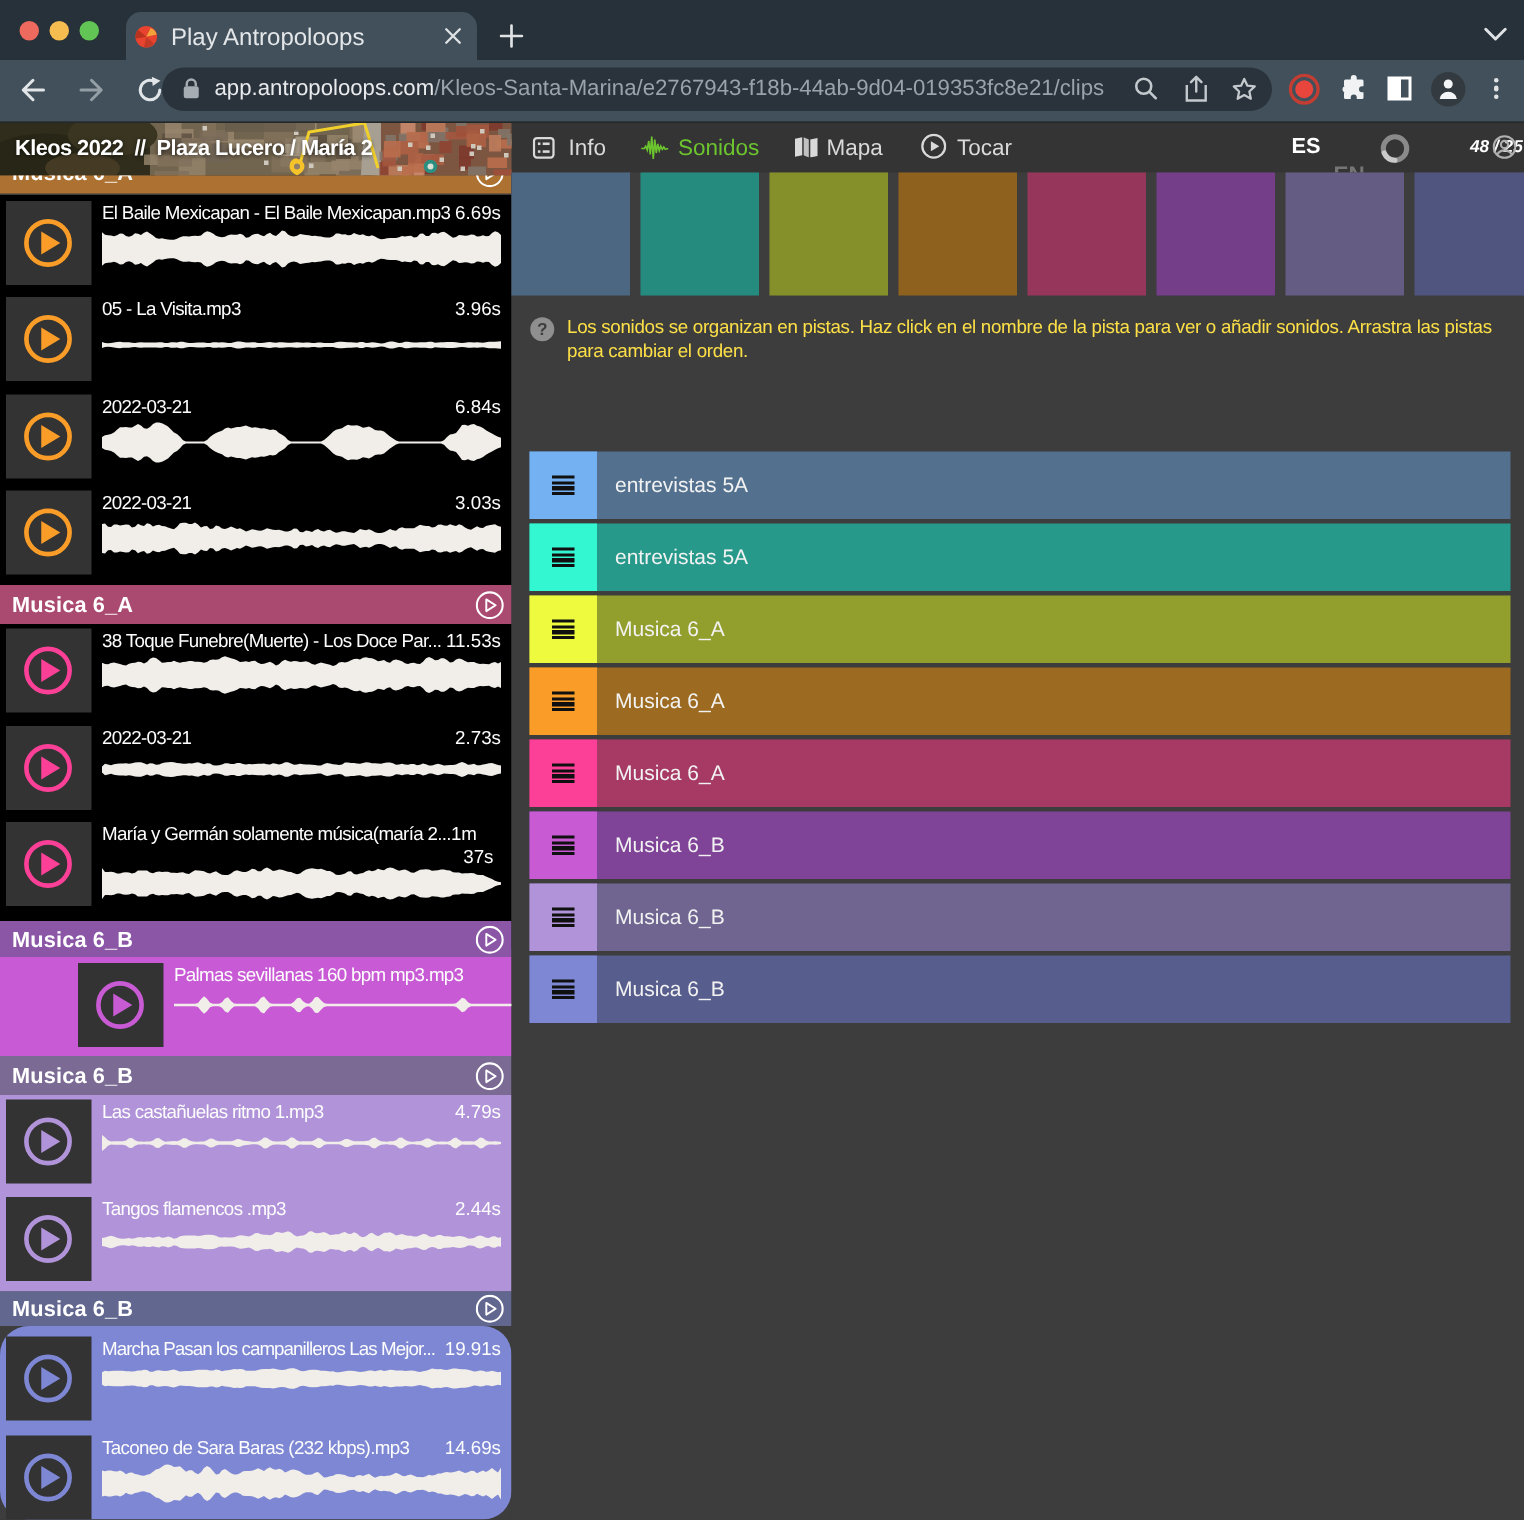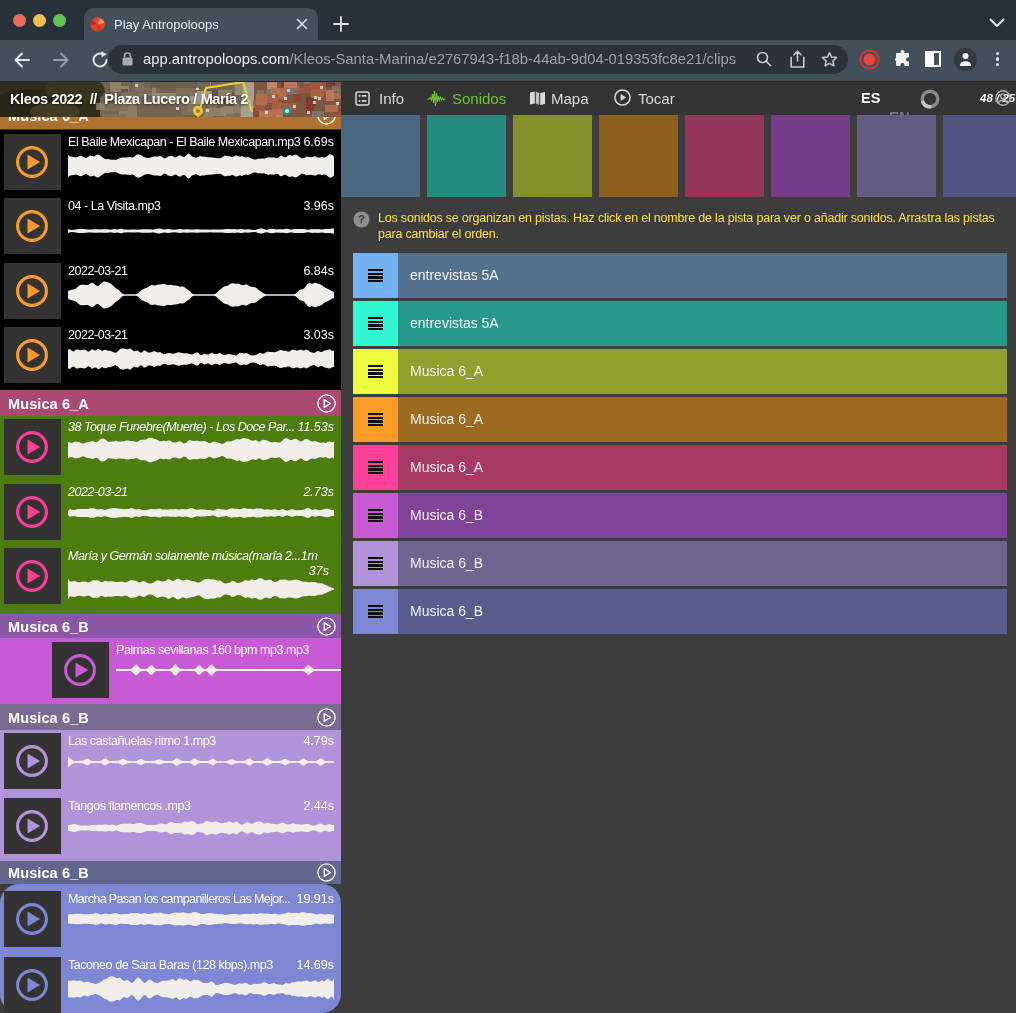--- a/index.html
+++ b/index.html
@@ -14,40 +14,40 @@
 .shead .t{position:absolute;left:8px;top:5.5px;font-size:14.5px;font-weight:700;color:#fff;letter-spacing:.1px;}
 .shead .pi{position:absolute;right:5.5px;top:3.5px;}
 .clip{position:absolute;left:0;width:341px;height:56px;}
 .sq{position:absolute;left:3.5px;top:0;width:57px;height:56px;background:#333;}
 .sq svg{position:absolute;left:11.5px;top:11px;}
 .cname{position:absolute;left:68px;top:1px;font-size:12.5px;letter-spacing:-0.45px;color:#fdfdfd;white-space:nowrap;}
 .cdur{position:absolute;right:7px;top:1px;font-size:12.5px;color:#fdfdfd;}
 .cwave{position:absolute;left:68px;}
 #main{left:341px;top:115px;width:675px;height:898px;background:#3d3d3d;}
 .tile{position:absolute;top:0;width:79px;height:82px;}
-.trow{position:absolute;left:12px;width:654px;height:45px;}
+.trow{position:absolute;left:12px;width:654px;height:45px;margin-top:48px;}
 .thandle{position:absolute;left:0;top:0;width:44.5px;height:45px;}
 .tbars{position:absolute;left:14.5px;top:16px;width:15px;height:13px;}
 .tbars div{height:2.3px;background:#101010;margin-bottom:1.4px;}
 .tlabel{position:absolute;left:57px;top:14px;font-size:14px;color:#f2f2f2;}
 .navtxt{font-size:15px;color:#d9d9d9;}
 </style></head><body>
 
 <div class="abs" id="tabbar"></div>
 <div class="abs" style="left:12.5px;top:13.5px;width:13px;height:13px;border-radius:50%;background:#ee6a5f;"></div>
 <div class="abs" style="left:32.5px;top:13.5px;width:13px;height:13px;border-radius:50%;background:#f5bd4f;"></div>
 <div class="abs" style="left:52.5px;top:13.5px;width:13px;height:13px;border-radius:50%;background:#61c454;"></div>
 <div class="abs" id="tab"></div>
 <svg class="abs" style="left:90px;top:17px;" width="15" height="15" viewBox="0 0 15 15">
 <circle cx="7.5" cy="7.5" r="7.2" fill="#e8432e"></circle>
 <path d="M7.5,7.5 L14.5,6 A7.2,7.2 0 0 0 10.5,1.6 Z" fill="#f2a33c"></path>
 <path d="M7.5,7.5 L2,2.8 A7.2,7.2 0 0 0 0.5,8.6 Z" fill="#b7321f"></path>
 <path d="M7.5,7.5 L6,14.4 A7.2,7.2 0 0 0 12.5,12 Z" fill="#c23a26"></path>
 </svg>
-<div class="abs" style="left:114px;top:17px;font-size:13px;color:#e4e7e9;">Play Antropoloops</div>
+<div class="abs" style="left:114px;top:17px;font-size:16px;color:#e4e7e9;">Play Antropoloops</div>
 <svg class="abs" style="left:296px;top:18px;" width="12" height="12" viewBox="0 0 12 12">
     <path d="M1.5,1.5 L10.5,10.5 M10.5,1.5 L1.5,10.5" stroke="#dfe2e4" stroke-width="1.6" stroke-linecap="round"></path>
   </svg>
 <svg class="abs" style="left:333px;top:16px;" width="16" height="16" viewBox="0 0 16 16">
     <path d="M8,1 V15 M1,8 H15" stroke="#dfe2e4" stroke-width="1.8" stroke-linecap="round"></path>
   </svg>
 <svg class="abs" style="left:989px;top:18px;" width="16" height="10" viewBox="0 0 16 10">
     <path d="M1.5,1.5 L8,8 L14.5,1.5" fill="none" stroke="#dfe2e4" stroke-width="2" stroke-linecap="round" stroke-linejoin="round"></path>
   </svg>
 <div class="abs" id="toolbar"></div>
@@ -273,21 +273,21 @@
             <polygon points="0,3.8 2,5.5 4,5.8 6,6.0 8,6.5 10,5.8 12,4.7 14,4.9 16,6.3 18,6.9 20,6.1 22,4.5 24,4.8 26,5.6 28,4.1 30,3.4 32,4.6 34,6.0 36,7.6 38,8.2 40,7.9 42,8.4 44,8.7 46,8.8 48,8.8 50,8.1 52,7.1 54,6.5 56,6.5 58,6.6 60,6.3 62,6.1 64,6.4 66,6.0 68,4.1 70,3.2 72,3.7 74,4.7 76,6.1 78,6.8 80,7.1 82,6.8 84,5.9 86,5.4 88,5.5 90,5.5 92,4.9 94,5.5 96,7.5 98,7.1 100,5.6 102,5.0 104,4.8 106,5.9 108,6.5 110,5.0 112,4.2 114,5.6 116,6.3 118,4.7 120,2.6 122,3.2 124,5.4 126,6.3 128,6.7 130,6.1 132,5.0 134,5.4 136,5.6 138,5.9 140,6.3 142,6.2 144,6.5 146,6.7 148,7.1 150,7.3 152,7.3 154,6.5 156,4.7 158,4.7 160,5.3 162,5.2 164,5.9 166,5.6 168,4.3 170,5.1 172,5.7 174,5.1 176,6.1 178,6.5 180,5.9 182,6.7 184,7.8 186,8.5 188,8.4 190,7.8 192,7.7 194,7.6 196,7.7 198,7.1 200,6.3 202,6.6 204,6.4 206,6.2 208,7.3 210,7.0 212,4.9 214,4.7 216,6.3 218,6.3 220,4.4 222,4.1 224,4.8 226,3.9 228,3.5 230,4.7 232,6.2 234,7.5 236,7.0 238,5.7 240,5.8 242,6.2 244,6.0 246,5.4 248,5.5 250,6.7 252,6.5 254,5.8 256,6.5 258,6.3 260,4.4 262,3.2 264,3.8 266,5.6 266,24.4 264,26.2 262,26.8 260,25.6 258,23.7 256,23.5 254,24.2 252,23.5 250,23.3 248,24.5 246,24.6 244,24.0 242,23.8 240,24.2 238,24.3 236,23.0 234,22.5 232,23.8 230,25.3 228,26.5 226,26.1 224,25.2 222,25.9 220,25.6 218,23.7 216,23.7 214,25.3 212,25.1 210,23.0 208,22.7 206,23.8 204,23.6 202,23.4 200,23.7 198,22.9 196,22.3 194,22.4 192,22.3 190,22.2 188,21.6 186,21.5 184,22.2 182,23.3 180,24.1 178,23.5 176,23.9 174,24.9 172,24.3 170,24.9 168,25.7 166,24.4 164,24.1 162,24.8 160,24.7 158,25.3 156,25.3 154,23.5 152,22.7 150,22.7 148,22.9 146,23.3 144,23.5 142,23.8 140,23.7 138,24.1 136,24.4 134,24.6 132,25.0 130,23.9 128,23.3 126,23.7 124,24.6 122,26.8 120,27.4 118,25.3 116,23.7 114,24.4 112,25.8 110,25.0 108,23.5 106,24.1 104,25.2 102,25.0 100,24.4 98,22.9 96,22.5 94,24.5 92,25.1 90,24.5 88,24.5 86,24.6 84,24.1 82,23.2 80,22.9 78,23.2 76,23.9 74,25.3 72,26.3 70,26.8 68,25.9 66,24.0 64,23.6 62,23.9 60,23.7 58,23.4 56,23.5 54,23.5 52,22.9 50,21.9 48,21.2 46,21.2 44,21.3 42,21.6 40,22.1 38,21.8 36,22.4 34,24.0 32,25.4 30,26.6 28,25.9 26,24.4 24,25.2 22,25.5 20,23.9 18,23.1 16,23.7 14,25.1 12,25.3 10,24.2 8,23.5 6,24.0 4,24.2 2,24.5 0,26.2" fill="#f1eee9"></polygon>
           </svg></div>
       </div>
 <div class="clip" style="top:68.5px;">
         <div class="sq">
           <svg width="34" height="34" viewBox="0 0 34 34">
             <circle cx="17" cy="17" r="14.4" fill="none" stroke="#f99d28" stroke-width="3.1"></circle>
             <polygon points="12.5,9.4 25.2,17 12.5,24.6" fill="#f99d28"></polygon>
           </svg>
         </div>
-        <div class="cname">04 - La Visita.mp3</div>
+        <div class="cname">05 - La Visita.mp3</div>
         <div class="cdur">3.96s</div>
         <div class="cwave" style="top:24px;"><svg width="266" height="10" viewBox="0 0 266 10">
             <polygon points="0,3.0 2,3.7 4,3.9 6,3.7 8,3.4 10,3.0 12,2.9 14,3.1 16,3.1 18,3.2 20,3.5 22,3.6 24,3.4 26,3.2 28,3.3 30,3.3 32,3.4 34,3.3 36,3.3 38,3.2 40,3.2 42,3.7 44,3.6 46,3.1 48,3.2 50,3.4 52,2.8 54,2.8 56,3.4 58,3.6 60,3.7 62,3.5 64,3.4 66,3.4 68,3.4 70,3.7 72,3.6 74,3.2 76,3.2 78,3.3 80,3.2 82,3.3 84,3.6 86,3.6 88,3.1 90,2.6 92,2.6 94,3.0 96,3.4 98,3.3 100,3.1 102,3.2 104,3.6 106,3.7 108,3.5 110,3.2 112,3.0 114,3.3 116,3.5 118,3.2 120,3.2 122,3.4 124,3.5 126,3.5 128,3.3 130,3.2 132,3.4 134,3.5 136,3.4 138,3.4 140,3.6 142,3.7 144,3.4 146,3.4 148,3.6 150,3.6 152,3.6 154,3.6 156,3.2 158,2.9 160,2.9 162,3.0 164,3.2 166,3.1 168,3.3 170,3.5 172,3.0 174,3.0 176,3.6 178,3.5 180,3.2 182,3.4 184,3.7 186,4.0 188,3.8 190,3.1 192,2.6 194,2.6 196,3.2 198,3.7 200,3.5 202,2.9 204,2.8 206,3.1 208,3.4 210,3.3 212,3.2 214,3.2 216,3.2 218,2.8 220,2.9 222,3.5 224,3.4 226,3.1 228,3.1 230,3.0 232,3.0 234,3.0 236,3.1 238,3.5 240,3.7 242,3.5 244,3.1 246,3.2 248,3.3 250,3.1 252,3.3 254,3.5 256,3.2 258,2.8 260,2.9 262,2.9 264,2.6 266,2.5 266,7.5 264,7.4 262,7.1 260,7.1 258,7.2 256,6.8 254,6.5 252,6.7 250,6.9 248,6.7 246,6.8 244,6.9 242,6.5 240,6.3 238,6.5 236,6.9 234,7.0 232,7.0 230,7.0 228,6.9 226,6.9 224,6.6 222,6.5 220,7.1 218,7.2 216,6.8 214,6.8 212,6.8 210,6.7 208,6.6 206,6.9 204,7.2 202,7.1 200,6.5 198,6.3 196,6.8 194,7.4 192,7.4 190,6.9 188,6.2 186,6.0 184,6.3 182,6.6 180,6.8 178,6.5 176,6.4 174,7.0 172,7.0 170,6.5 168,6.7 166,6.9 164,6.8 162,7.0 160,7.1 158,7.1 156,6.8 154,6.4 152,6.4 150,6.4 148,6.4 146,6.6 144,6.6 142,6.3 140,6.4 138,6.6 136,6.6 134,6.5 132,6.6 130,6.8 128,6.7 126,6.5 124,6.5 122,6.6 120,6.8 118,6.8 116,6.5 114,6.7 112,7.0 110,6.8 108,6.5 106,6.3 104,6.4 102,6.8 100,6.9 98,6.7 96,6.6 94,7.0 92,7.4 90,7.4 88,6.9 86,6.4 84,6.4 82,6.7 80,6.8 78,6.7 76,6.8 74,6.8 72,6.4 70,6.3 68,6.6 66,6.6 64,6.6 62,6.5 60,6.3 58,6.4 56,6.6 54,7.2 52,7.2 50,6.6 48,6.8 46,6.9 44,6.4 42,6.3 40,6.8 38,6.8 36,6.7 34,6.7 32,6.6 30,6.7 28,6.7 26,6.8 24,6.6 22,6.4 20,6.5 18,6.8 16,6.9 14,6.9 12,7.1 10,7.0 8,6.6 6,6.3 4,6.1 2,6.3 0,7.0" fill="#f1eee9"></polygon>
           </svg></div>
       </div>
 <div class="clip" style="top:133px;">
         <div class="sq">
           <svg width="34" height="34" viewBox="0 0 34 34">
             <circle cx="17" cy="17" r="14.4" fill="none" stroke="#f99d28" stroke-width="3.1"></circle>
             <polygon points="12.5,9.4 25.2,17 12.5,24.6" fill="#f99d28"></polygon>
@@ -313,21 +313,21 @@
           </svg></div>
       </div>
 </div>
 <div class="shead" style="top:273px;background:#aa4a70;">
       <div class="t">Musica 6_A</div>
       <div class="pi"><svg width="19" height="19" viewBox="0 0 19 19">
           <circle cx="9.5" cy="9.5" r="8.6" fill="none" stroke="#fff" stroke-width="1.4"></circle>
           <polygon points="7.2,5.6 13.4,9.5 7.2,13.4" fill="none" stroke="#fff" stroke-width="1.3" stroke-linejoin="round"></polygon>
         </svg></div>
     </div>
-<div class="abs" style="left:0;top:299px;width:341px;height:216px;background:#4d7c0f;font-style:italic;">
+<div class="abs" style="left:0;top:299px;width:341px;height:216px;background:#000000;">
 <div class="clip" style="top:3px;">
         <div class="sq">
           <svg width="34" height="34" viewBox="0 0 34 34">
             <circle cx="17" cy="17" r="14.4" fill="none" stroke="#fc4097" stroke-width="3.1"></circle>
             <polygon points="12.5,9.4 25.2,17 12.5,24.6" fill="#fc4097"></polygon>
           </svg>
         </div>
         <div class="cname">38 Toque Funebre(Muerte) - Los Doce Par...</div>
         <div class="cdur">11.53s</div>
         <div class="cwave" style="top:15px;"><svg width="266" height="32" viewBox="0 0 266 32">
@@ -440,21 +440,21 @@
             <polygon points="0,5.8 2,4.9 4,5.2 6,5.0 8,4.8 10,4.9 12,4.8 14,4.9 16,5.2 18,5.2 20,5.3 22,5.1 24,4.7 26,4.6 28,4.1 30,4.4 32,5.5 34,5.5 36,4.7 38,4.5 40,4.9 42,5.0 44,4.8 46,4.3 48,4.0 50,4.7 52,5.3 54,5.2 56,5.0 58,5.0 60,4.9 62,4.5 64,4.1 66,4.2 68,4.1 70,4.2 72,4.7 74,4.7 76,4.0 78,4.4 80,5.1 82,4.7 84,4.5 86,4.1 88,3.7 90,3.9 92,3.6 94,3.9 96,4.8 98,4.8 100,4.9 102,4.9 104,4.3 106,3.8 108,3.6 110,3.7 112,3.7 114,3.4 116,3.6 118,4.1 120,4.4 122,4.2 124,3.5 126,3.1 128,3.1 130,3.8 132,4.8 134,5.1 136,4.9 138,4.4 140,4.1 142,4.1 144,4.3 146,4.8 148,4.8 150,5.0 152,5.3 154,5.2 156,5.8 158,5.9 160,5.5 162,5.2 164,4.9 166,4.9 168,5.0 170,5.4 172,5.6 174,5.5 176,5.1 178,4.7 180,4.7 182,5.1 184,4.7 186,4.4 188,5.0 190,4.7 192,4.2 194,4.3 196,4.7 198,4.6 200,4.6 202,5.0 204,4.9 206,4.7 208,4.8 210,5.4 212,5.6 214,5.1 216,4.8 218,4.1 220,3.4 222,3.7 224,3.9 226,3.7 228,4.1 230,4.3 232,3.8 234,3.3 236,3.3 238,3.7 240,3.9 242,3.9 244,4.2 246,4.7 248,5.4 250,5.2 252,4.6 254,4.9 256,5.5 258,5.4 260,4.9 262,5.3 264,5.8 266,5.5 266,14.5 264,14.2 262,14.7 260,15.1 258,14.6 256,14.5 254,15.1 252,15.4 250,14.8 248,14.6 246,15.3 244,15.8 242,16.1 240,16.1 238,16.3 236,16.7 234,16.7 232,16.2 230,15.7 228,15.9 226,16.3 224,16.1 222,16.3 220,16.6 218,15.9 216,15.2 214,14.9 212,14.4 210,14.6 208,15.2 206,15.3 204,15.1 202,15.0 200,15.4 198,15.4 196,15.3 194,15.7 192,15.8 190,15.3 188,15.0 186,15.6 184,15.3 182,14.9 180,15.3 178,15.3 176,14.9 174,14.5 172,14.4 170,14.6 168,15.0 166,15.1 164,15.1 162,14.8 160,14.5 158,14.1 156,14.2 154,14.8 152,14.7 150,15.0 148,15.2 146,15.2 144,15.7 142,15.9 140,15.9 138,15.6 136,15.1 134,14.9 132,15.2 130,16.2 128,16.9 126,16.9 124,16.5 122,15.8 120,15.6 118,15.9 116,16.4 114,16.6 112,16.3 110,16.3 108,16.4 106,16.2 104,15.7 102,15.1 100,15.1 98,15.2 96,15.2 94,16.1 92,16.4 90,16.1 88,16.3 86,15.9 84,15.5 82,15.3 80,14.9 78,15.6 76,16.0 74,15.3 72,15.3 70,15.8 68,15.9 66,15.8 64,15.9 62,15.5 60,15.1 58,15.0 56,15.0 54,14.8 52,14.7 50,15.3 48,16.0 46,15.7 44,15.2 42,15.0 40,15.1 38,15.5 36,15.3 34,14.5 32,14.5 30,15.6 28,15.9 26,15.4 24,15.3 22,14.9 20,14.7 18,14.8 16,14.8 14,15.1 12,15.2 10,15.1 8,15.2 6,15.0 4,14.8 2,15.1 0,14.2" fill="#f1eee9"></polygon>
           </svg></div>
       </div>
 <div class="clip" style="top:72.5px;">
         <div class="sq">
           <svg width="34" height="34" viewBox="0 0 34 34">
             <circle cx="17" cy="17" r="14.4" fill="none" stroke="#7d87d3" stroke-width="3.1"></circle>
             <polygon points="12.5,9.4 25.2,17 12.5,24.6" fill="#7d87d3"></polygon>
           </svg>
         </div>
-        <div class="cname">Taconeo de Sara Baras (128 kbps).mp3</div>
+        <div class="cname">Taconeo de Sara Baras (232 kbps).mp3</div>
         <div class="cdur">14.69s</div>
         <div class="cwave" style="top:16px;"><svg width="266" height="32" viewBox="0 0 266 32">
             <polygon points="0,7.4 2,7.8 4,7.4 6,7.4 8,7.8 10,8.0 12,7.3 14,8.2 16,9.8 18,8.9 20,8.6 22,9.6 24,10.0 26,10.7 28,10.9 30,10.2 32,9.6 34,8.1 36,6.6 38,6.1 40,4.8 42,3.5 44,3.3 46,3.8 48,5.0 50,4.9 52,4.5 54,6.4 56,8.1 58,7.2 60,7.1 62,8.9 64,9.9 66,8.5 68,5.7 70,4.3 72,5.3 74,7.7 76,10.0 78,9.6 80,7.1 82,6.4 84,7.7 86,9.2 88,10.0 90,10.0 92,9.1 94,7.9 96,7.7 98,7.6 100,7.5 102,6.9 104,5.9 106,6.7 108,7.7 110,6.1 112,5.1 114,6.3 116,6.9 118,6.1 120,6.9 122,8.6 124,7.8 126,6.8 128,6.7 130,7.1 132,8.0 134,9.3 136,10.1 138,10.1 140,10.0 142,8.9 144,8.3 146,10.2 148,12.0 150,11.9 152,11.2 154,10.8 156,9.9 158,9.7 160,10.0 162,10.4 164,11.3 166,11.7 168,11.8 170,10.7 172,10.3 174,11.0 176,10.1 178,9.5 180,11.0 182,12.1 184,11.4 186,10.8 188,11.1 190,10.9 192,10.7 194,9.9 196,8.9 198,9.7 200,10.9 202,11.1 204,10.4 206,10.0 208,10.9 210,11.6 212,11.6 214,11.9 216,11.2 218,10.1 220,10.6 222,10.4 224,9.3 226,9.3 228,8.7 230,8.3 232,8.6 234,8.5 236,8.0 238,7.4 240,8.1 242,9.0 244,8.5 246,7.5 248,7.6 250,9.1 252,8.2 254,7.3 256,8.4 258,7.1 260,5.6 262,7.4 264,8.6 266,5.3 266,26.7 264,23.4 262,24.6 260,26.4 258,24.9 256,23.6 254,24.7 252,23.8 250,22.9 248,24.4 246,24.5 244,23.5 242,23.0 240,23.9 238,24.6 236,24.0 234,23.5 232,23.4 230,23.7 228,23.3 226,22.7 224,22.7 222,21.6 220,21.4 218,21.9 216,20.8 214,20.1 212,20.4 210,20.4 208,21.1 206,22.0 204,21.6 202,20.9 200,21.1 198,22.3 196,23.1 194,22.1 192,21.3 190,21.1 188,20.9 186,21.2 184,20.6 182,19.9 180,21.0 178,22.5 176,21.9 174,21.0 172,21.7 170,21.3 168,20.2 166,20.3 164,20.7 162,21.6 160,22.0 158,22.3 156,22.1 154,21.2 152,20.8 150,20.1 148,20.0 146,21.8 144,23.7 142,23.1 140,22.0 138,21.9 136,21.9 134,22.7 132,24.0 130,24.9 128,25.3 126,25.2 124,24.2 122,23.4 120,25.1 118,25.9 116,25.1 114,25.7 112,26.9 110,25.9 108,24.3 106,25.3 104,26.1 102,25.1 100,24.5 98,24.4 96,24.3 94,24.1 92,22.9 90,22.0 88,22.0 86,22.8 84,24.3 82,25.6 80,24.9 78,22.4 76,22.0 74,24.3 72,26.7 70,27.7 68,26.3 66,23.5 64,22.1 62,23.1 60,24.9 58,24.8 56,23.9 54,25.6 52,27.5 50,27.1 48,27.0 46,28.2 44,28.7 42,28.5 40,27.2 38,25.9 36,25.4 34,23.9 32,22.4 30,21.8 28,21.1 26,21.3 24,22.0 22,22.4 20,23.4 18,23.1 16,22.2 14,23.8 12,24.7 10,24.0 8,24.2 6,24.6 4,24.6 2,24.2 0,24.6" fill="#f1eee9"></polygon>
           </svg></div>
       </div>
 </div>
 </div>
 <div class="abs" id="main">
 <div class="tile" style="left:0px;background:#53718f;box-shadow:inset 0 0 0 99px rgba(20,18,24,0.10);"></div>
 <div class="tile" style="left:86px;background:#27998b;box-shadow:inset 0 0 0 99px rgba(20,18,24,0.10);"></div>

